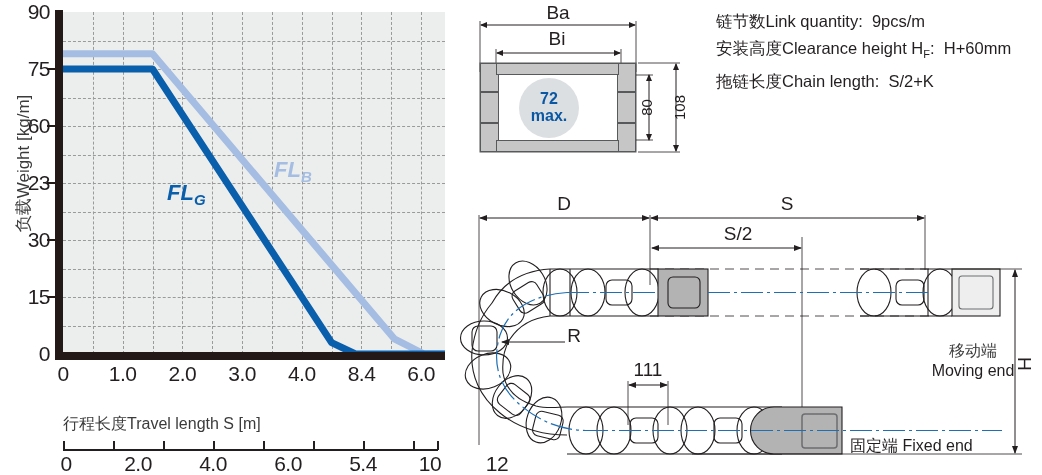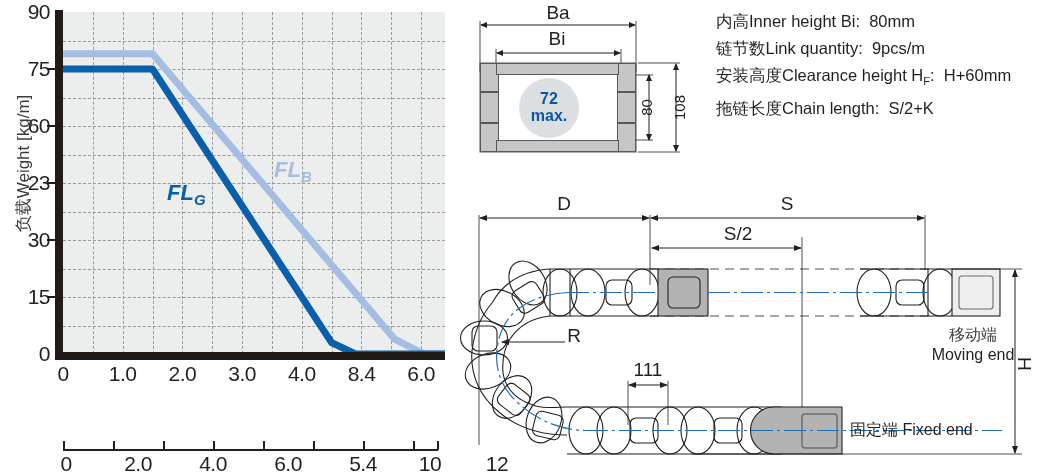--- a/index.html
+++ b/index.html
@@ -59,21 +59,21 @@
   }
   #max-circle span{display:block;}
 
   
   #specs{left:716px;top:8px;width:326px;}
   .spec-row{font-size:16.5px;color:#231f20;line-height:27px;white-space:nowrap;}
   .spec-row sub{font-size:11px;}
 
   
   #chain{left:462px;top:185px;width:580px;height:290px;}
-  .chain-label{position:absolute;font-size:16px;color:#231f20;white-space:nowrap;text-align:center;}
+  .chain-label{position:absolute;font-size:16px;color:#231f20;white-space:nowrap;text-align:center;margin-top:16px;}
   .chain-dim{position:absolute;font-size:19px;color:#231f20;white-space:nowrap;transform:translateX(-50%);}
   .h-label{position:absolute;font-size:19px;color:#231f20;
     transform:rotate(-90deg);transform-origin:center center;}
   .cn-label{font-size:16px;color:#3d3d3d;}
   svg{display:block;}
 </style>
 </head>
 <body>
 
 <div class="abs" id="chart-panel">
@@ -140,20 +140,23 @@
   </div>
 
   <div class="xtick-label" style="left:63px;top:362px">0</div>
   <div class="xtick-label" style="left:122.7px;top:362px">1.0</div>
   <div class="xtick-label" style="left:182.4px;top:362px">2.0</div>
   <div class="xtick-label" style="left:242.1px;top:362px">3.0</div>
   <div class="xtick-label" style="left:301.8px;top:362px">4.0</div>
   <div class="xtick-label" style="left:361.5px;top:362px">8.4</div>
   <div class="xtick-label" style="left:421.2px;top:362px">6.0</div>
 
+  <div class="axis-caption" style="left:63px;top:414px">
+    行程长度Travel length S [m]
+  </div>
 
   <div class="abs" id="sec-axis-line"></div>
   <div class="abs sec-tick" style="left:63px"></div>
   <div class="abs sec-tick" style="left:113px"></div>
   <div class="abs sec-tick" style="left:163px"></div>
   <div class="abs sec-tick" style="left:213px"></div>
   <div class="abs sec-tick" style="left:263px"></div>
   <div class="abs sec-tick" style="left:313px"></div>
   <div class="abs sec-tick" style="left:363px"></div>
   <div class="abs sec-tick" style="left:413px"></div>
@@ -213,23 +216,20 @@
   <div class="xsec-bar" style="left:34px;top:63px;width:123px;height:12px"></div>
   <div class="xsec-bar" style="left:34px;top:140px;width:123px;height:12px"></div>
 
   <div id="max-circle" style="left:57px;top:78px;width:60px;height:60px;font-size:16px">
     <span>72</span>
     <span>max.</span>
   </div>
 </div>
 
 <div class="abs" id="specs">
-  <div class="spec-row">
-    <span>内高</span><span>Inner height Bi:</span>&nbsp; <span>80mm</span>
-  </div>
   <div class="spec-row">
     <span>链节数</span><span>Link quantity:</span>&nbsp; <span>9pcs/m</span>
   </div>
   <div class="spec-row">
     <span>安装高度</span><span>Clearance height H</span><sub>F</sub><span>:</span>&nbsp; <span>H+60mm</span>
   </div>
   <div class="spec-row">
     <span>拖链长度</span><span>Chain length:</span>&nbsp; <span>S/2+K</span>
   </div>
 </div>

